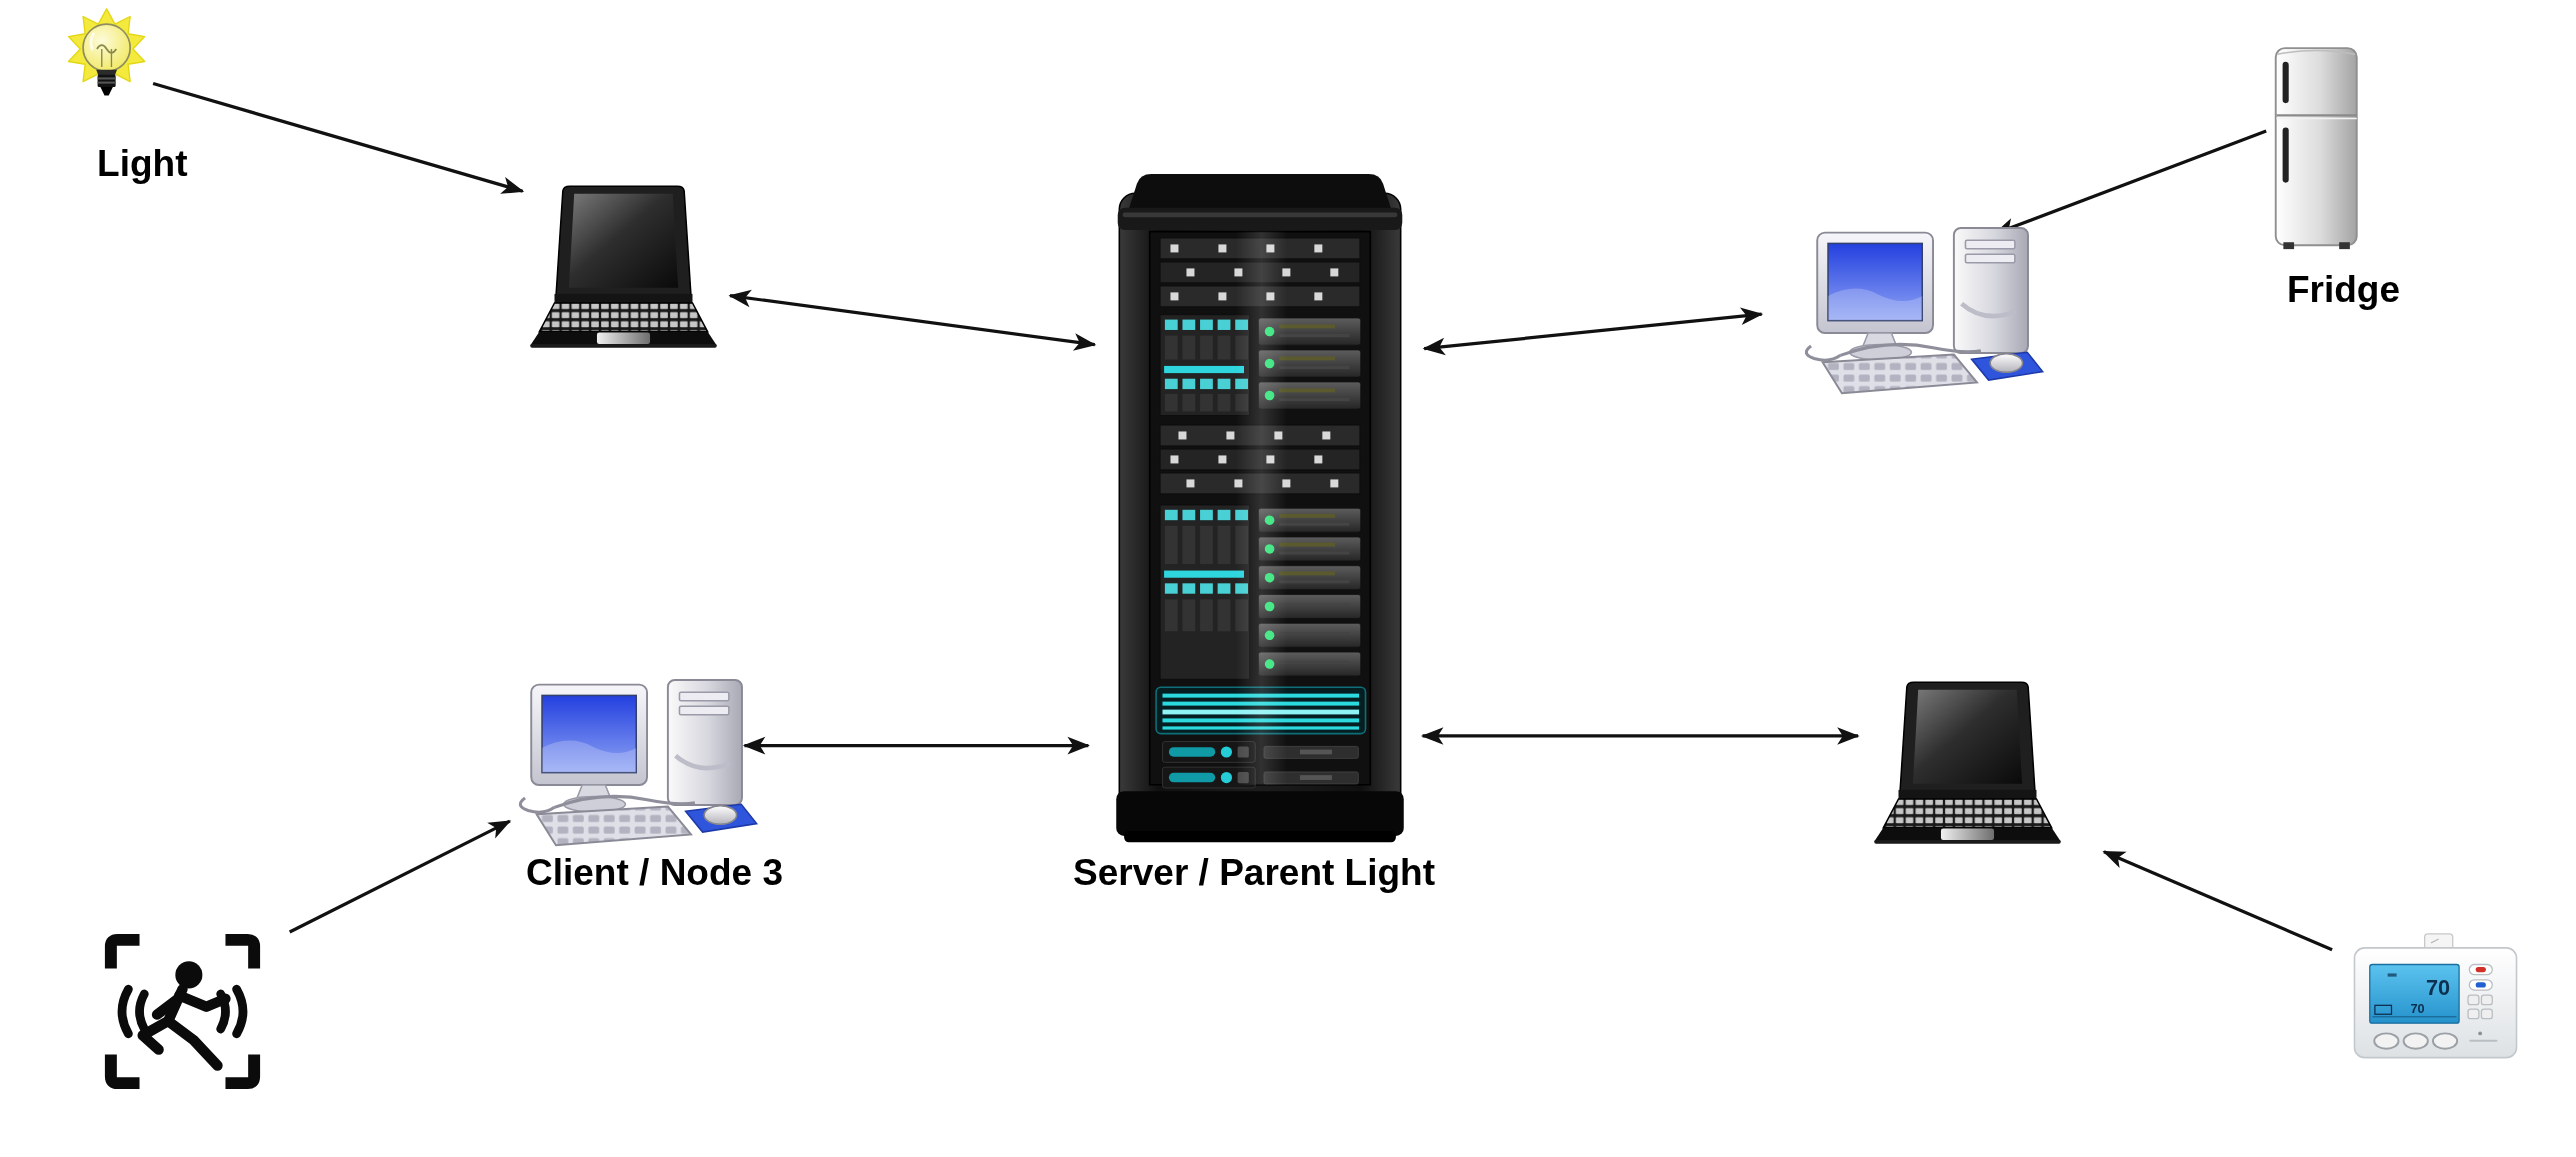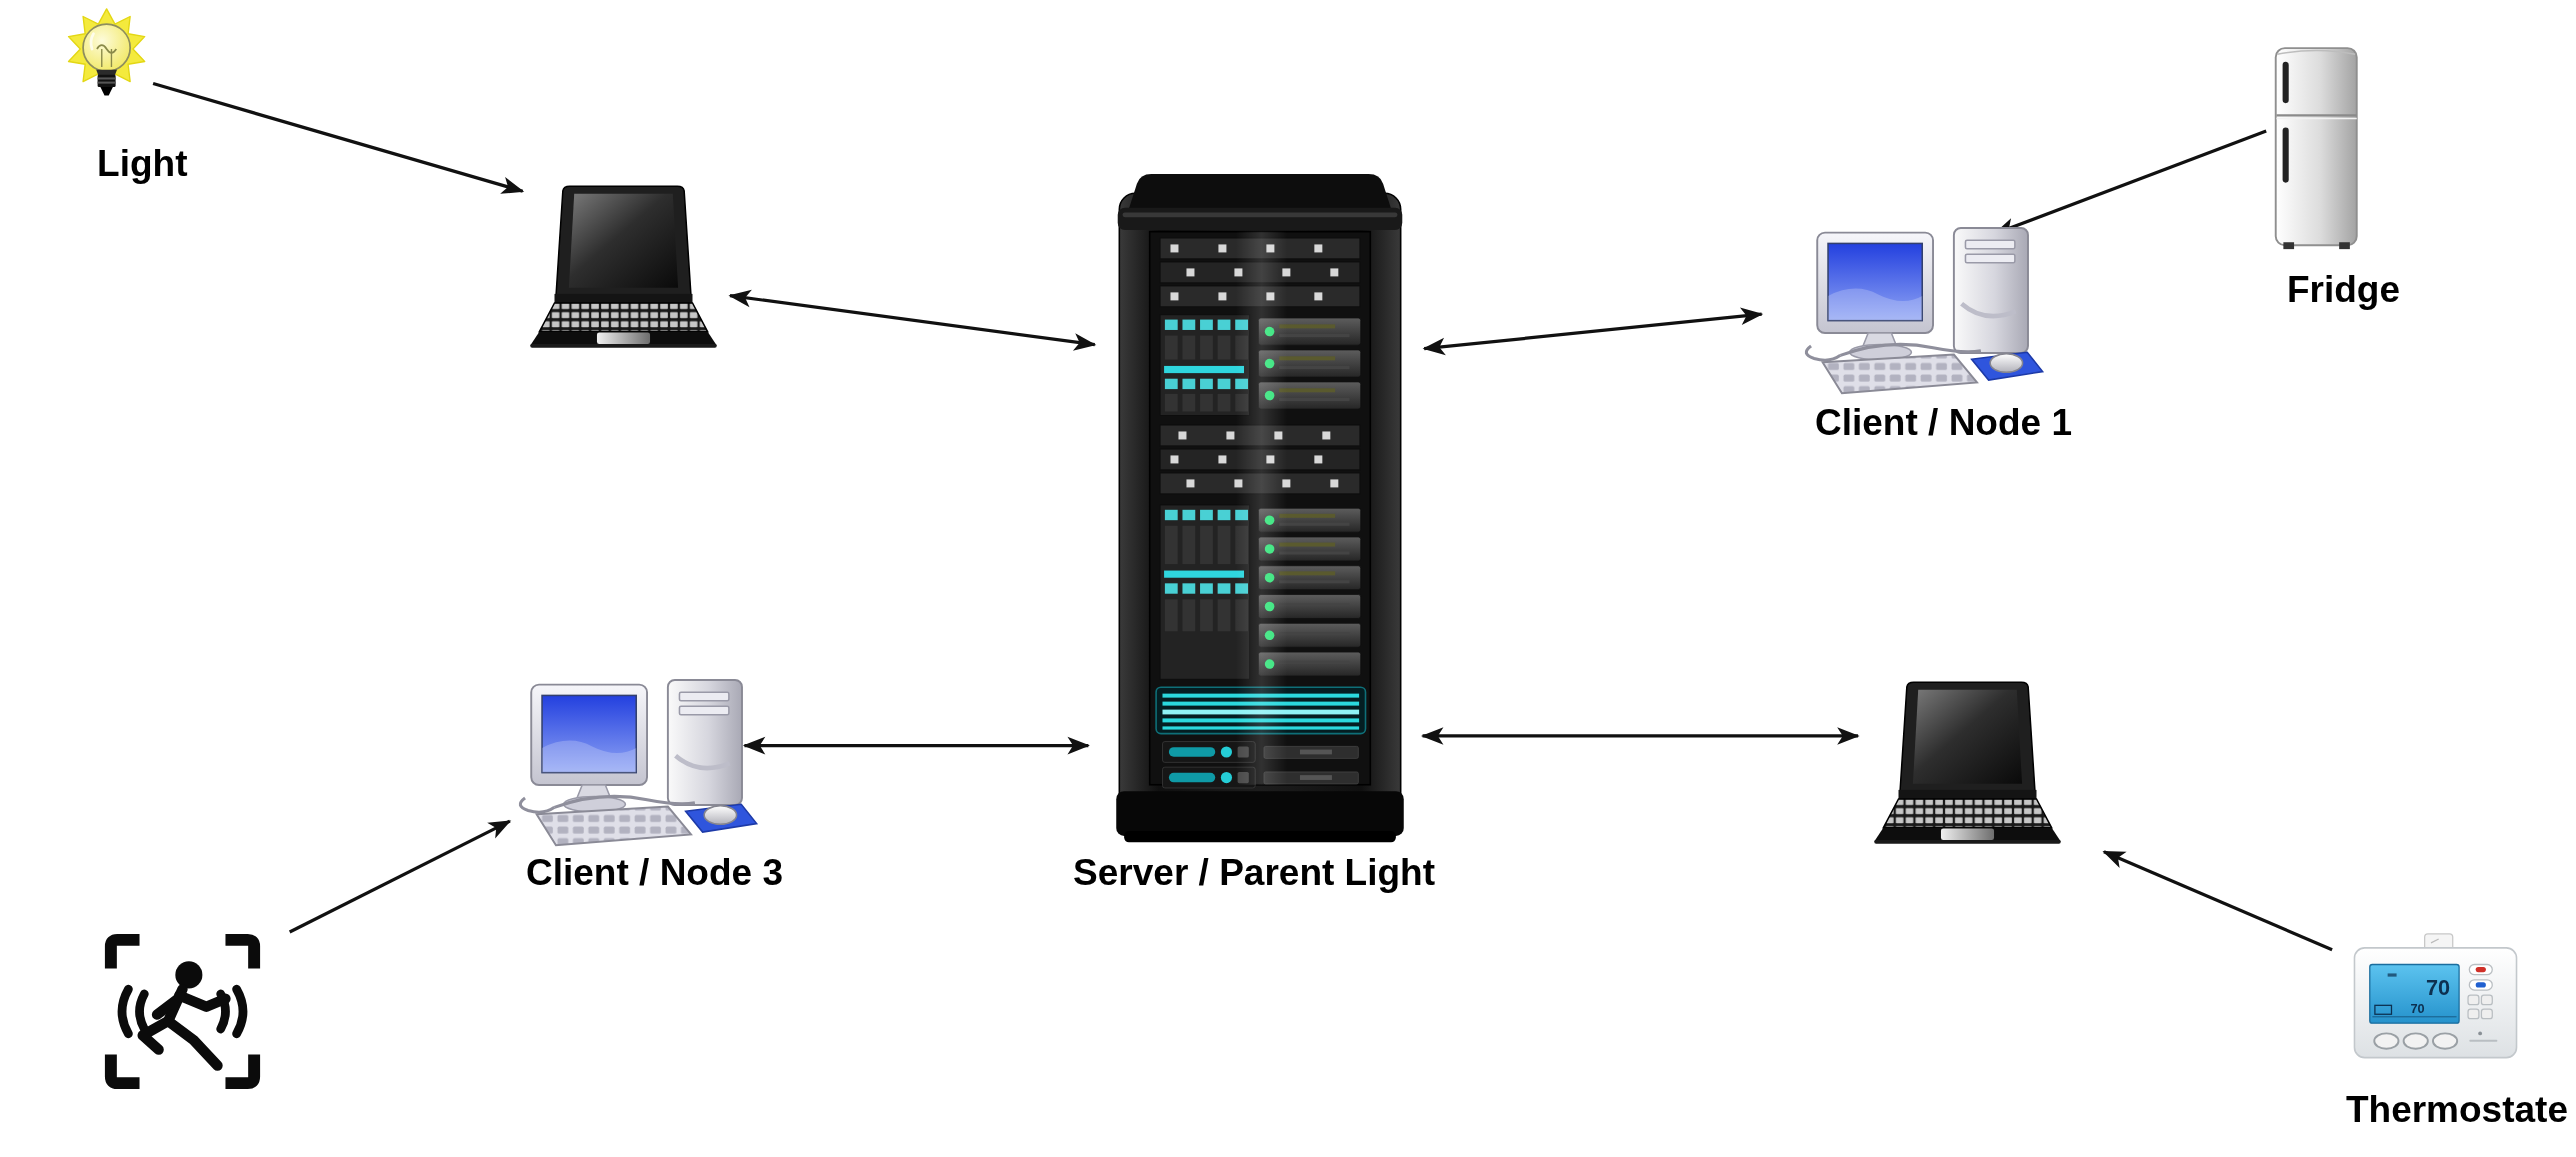--- a/index.html
+++ b/index.html
@@ -399,21 +399,20 @@
         <use href="#sym-server"></use>
       </svg>
   </div>
   <div class="lbl" style="left:1073px;top:850px;width:362px">Server / Parent Light</div>
 
   <div class="node" style="left:1795px;top:211px;width:256px;height:193px">
     <svg viewBox="0 0 318 240" width="256" height="193">
         <use href="#sym-desktop"></use>
       </svg>
   </div>
-  <div class="lbl" style="left:1751px;top:400px;width:321px">Client / Node 1</div>
 
   <div class="node" style="left:2271px;top:42px;width:92px;height:214px">
     <svg viewBox="0 0 114 266" width="92" height="214">
         <use href="#sym-fridge"></use>
       </svg>
   </div>
   <div class="lbl" style="left:2239px;top:267px;width:161px">Fridge</div>
 
   <div class="node" style="left:509px;top:663px;width:256px;height:193px">
     <svg viewBox="0 0 318 240" width="256" height="193">
@@ -432,16 +431,15 @@
     <svg viewBox="0 0 255 213" width="205" height="171">
         <use href="#sym-laptop"></use>
       </svg>
   </div>
 
   <div class="node" style="left:2349px;top:931px;width:173px;height:141px">
     <svg viewBox="0 0 215 176" width="173" height="141">
         <use href="#sym-thermo"></use>
       </svg>
   </div>
-  <div class="lbl" style="left:2287px;top:1087px;width:281px">Thermostate</div>
 
 </div>
 
 
 </body></html>

